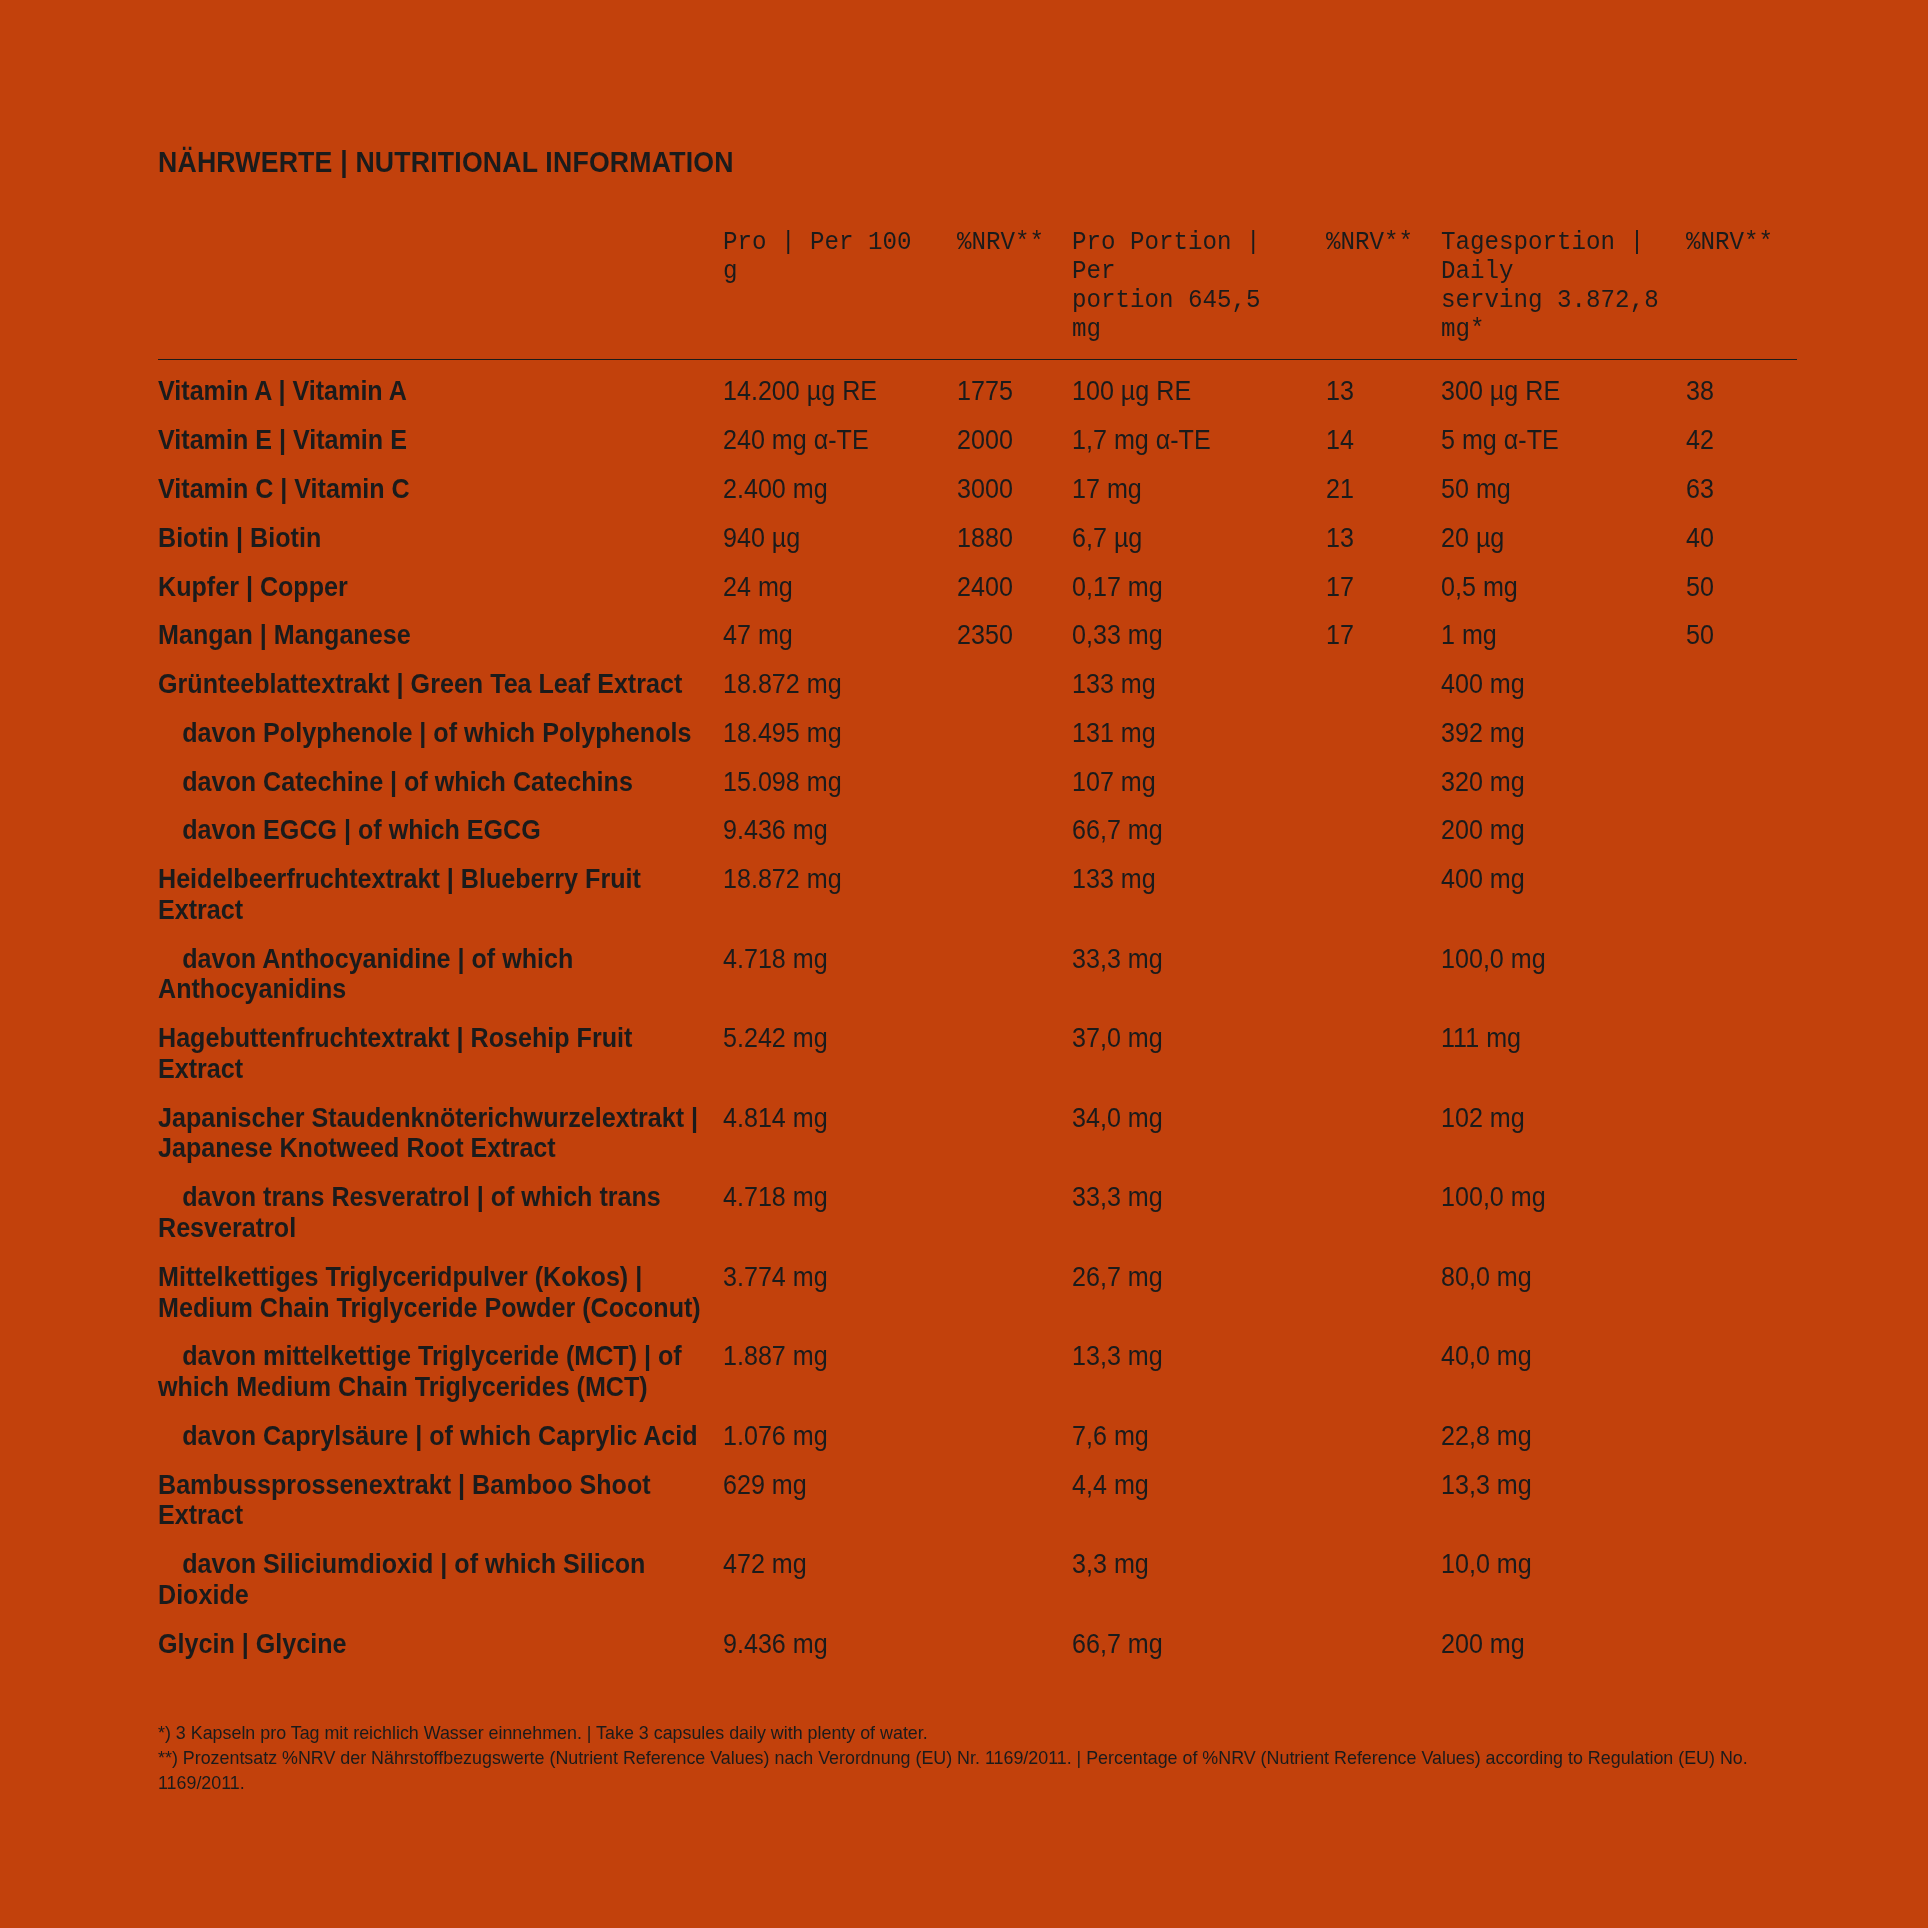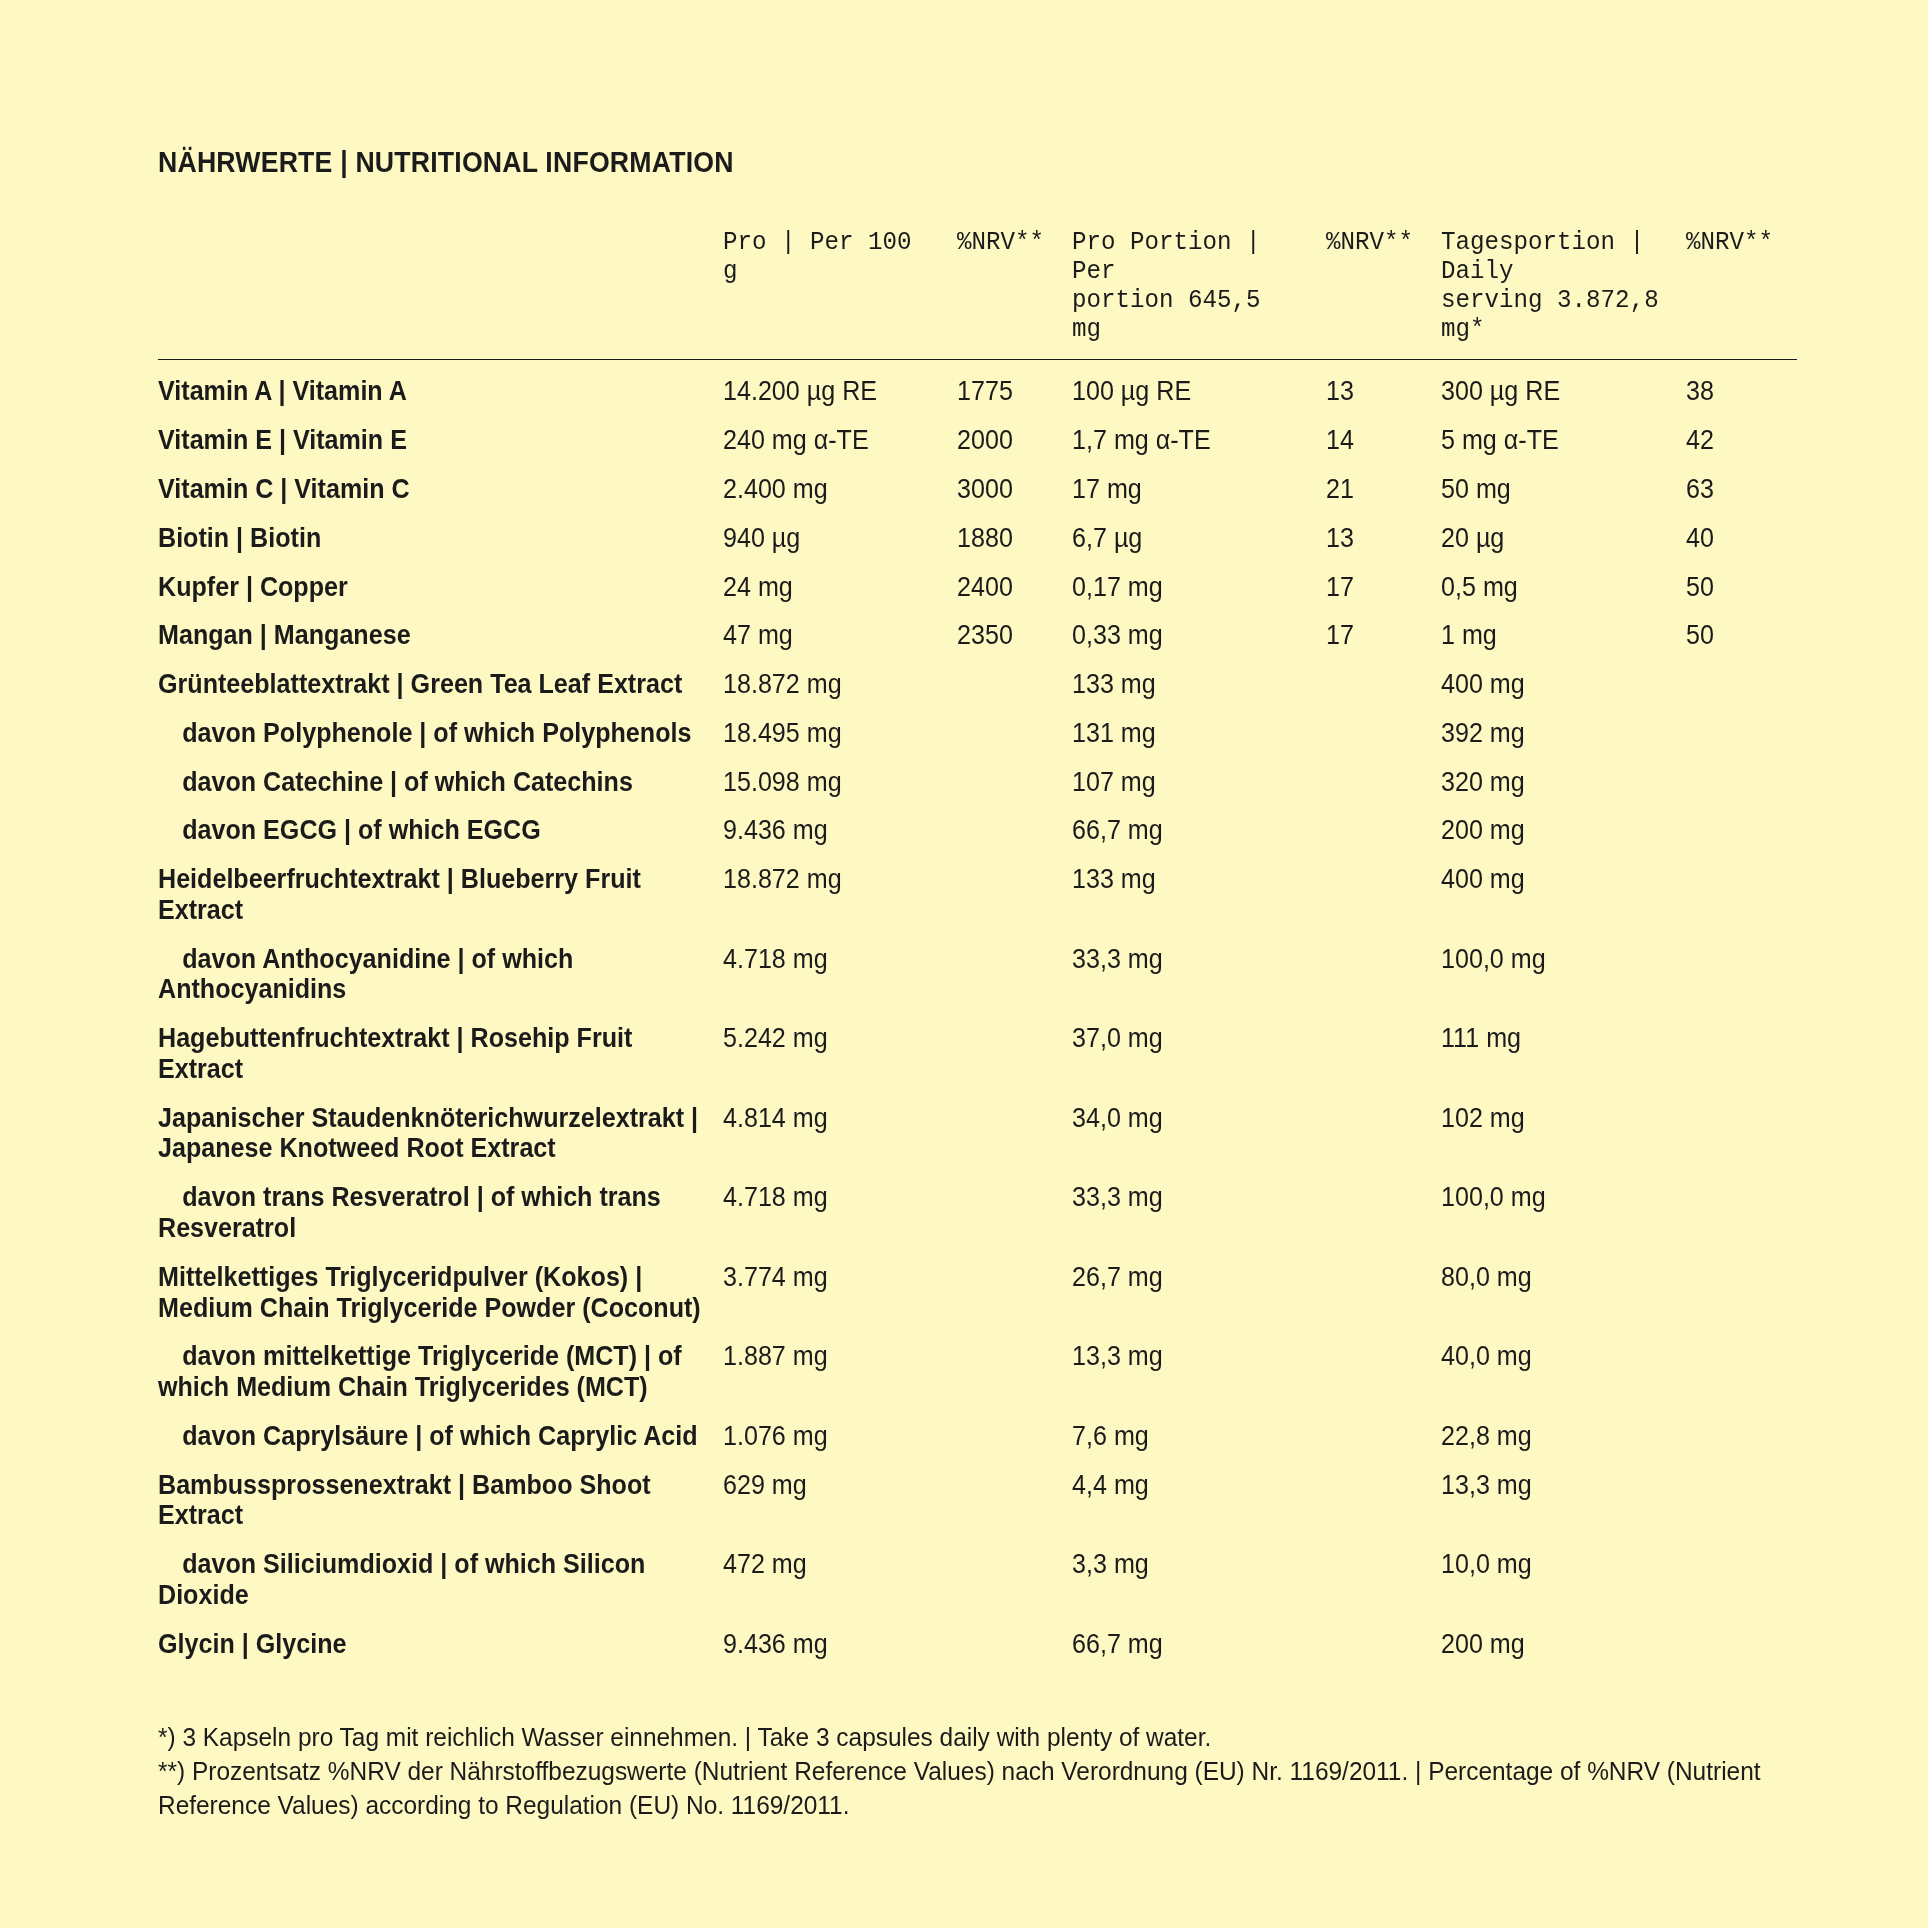--- a/index.html
+++ b/index.html
@@ -12,21 +12,21 @@
     background: #efefef;
     font-family: "Liberation Sans", sans-serif;
     color: #1b1b1b;
     overflow: hidden;
   }
 
   #page {
     position: relative;
     width: 1928px;
     height: 1928px;
-    background: #fef9c3;
+    background: #c2410c;
     box-sizing: border-box;
     padding: 146px 113px 0 158px;
   }
 
   
   .title {
     font-family: "Liberation Sans Narrow", "Liberation Sans", sans-serif;
     font-weight: bold;
     font-size: 29px;
     letter-spacing: 0.2px;
@@ -104,21 +104,21 @@
     transform-origin: left top;
   }
 
   
   tr.wide td.name span.lbl { width: 112%; }
 
   
   .footnotes {
     margin-top: 53px;
     font-family: "Liberation Sans Narrow", "Liberation Sans", sans-serif;
-    font-size: 26px;
+    font-size: 19px;
     line-height: 1.30;
     color: #1b1b1b;
     max-width: 1657px;
   }
   .footnotes p {
     margin: 0;
     transform: scaleX(0.94);
     transform-origin: left top;
     width: 106.3%;
   }

